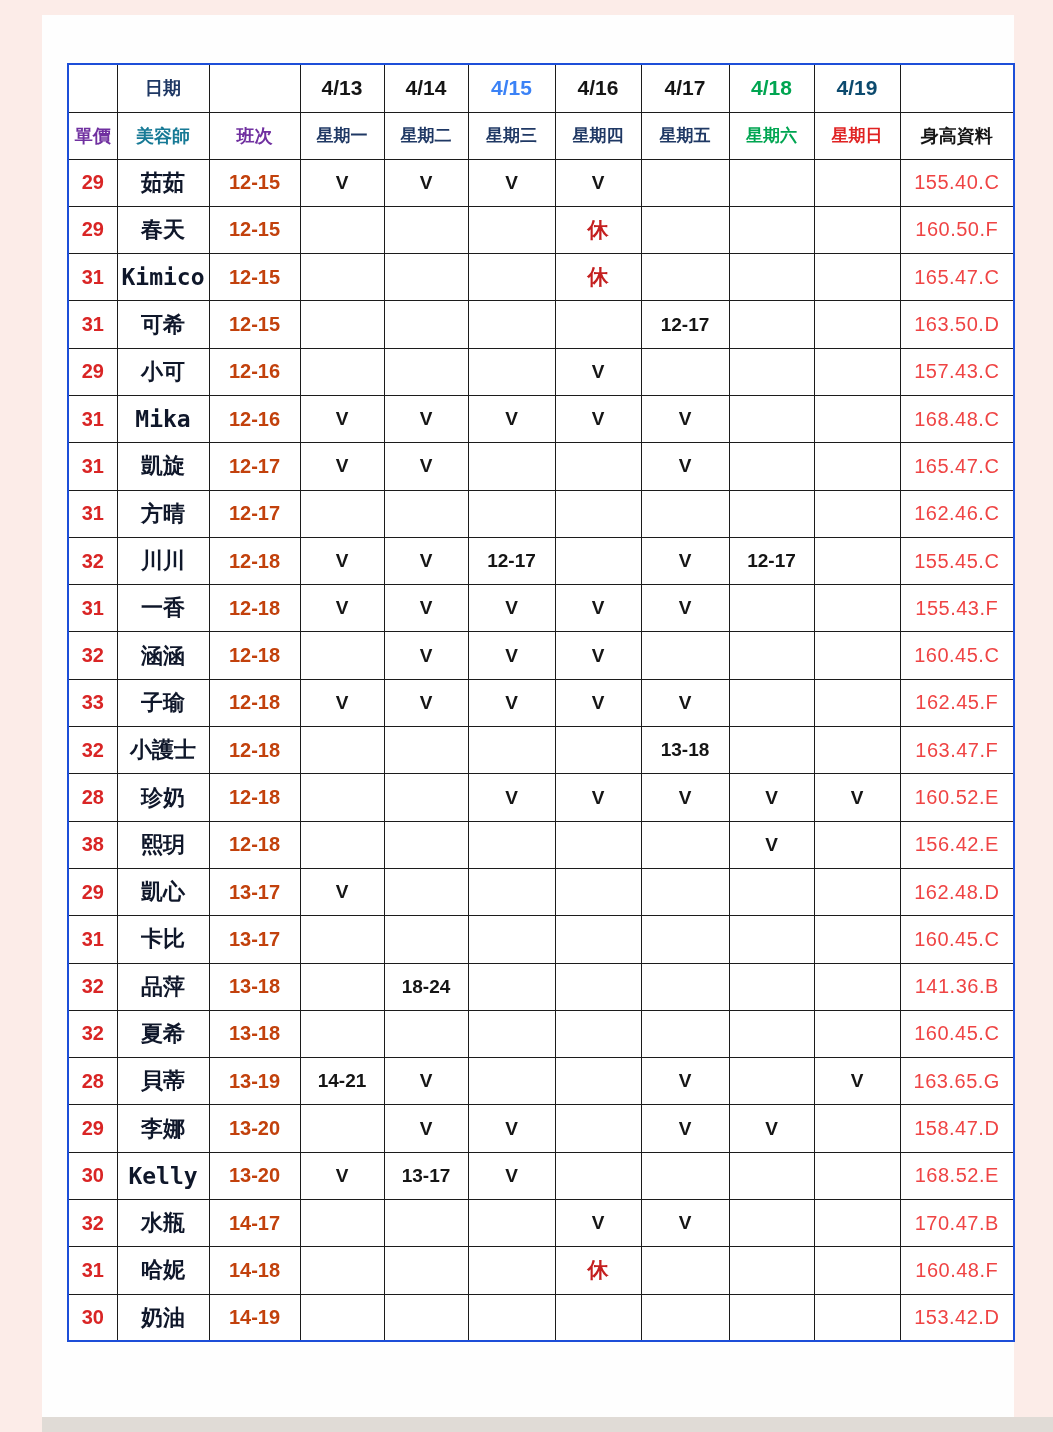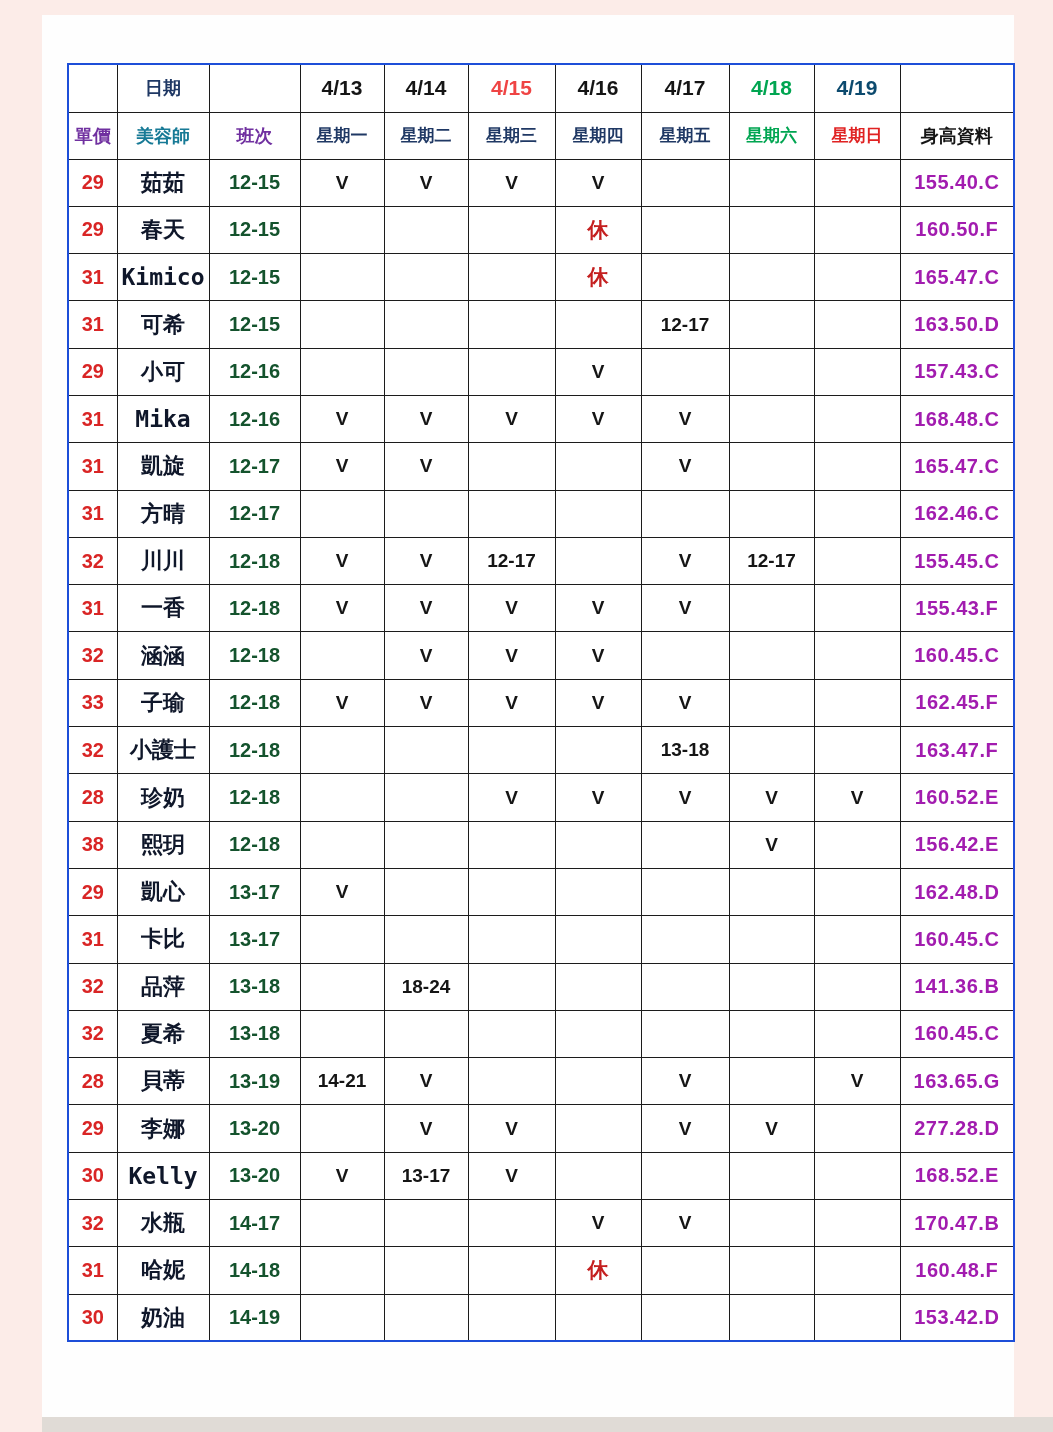--- a/index.html
+++ b/index.html
@@ -58,24 +58,24 @@
   .date-cell    { font-size: 21px; font-weight: bold; color: #151515; }
   .weekday-cell { font-size: 17px; font-weight: bold; color: #1f3864; }
   .date-label   { font-size: 18px; font-weight: bold; color: #1f3864; }
   .price-hdr, .shift-hdr { font-size: 18px; font-weight: bold; color: #7030a0; }
   .name-hdr     { font-size: 18px; font-weight: bold; color: #177a96; }
   .height-hdr   { font-size: 18px; font-weight: bold; color: #151515; }
 
   td.price  { font-size: 20px; font-weight: bold; color: #d92525; }
   td.name   { font-size: 22px; font-weight: bold; color: #0f172a; }
   td.name.latin { font-family: "DejaVu Sans Mono", monospace; font-size: 23px; }
-  td.shift  { font-size: 20px; font-weight: bold; color: #14532d; margin-top: 37px; }
+  td.shift  { font-size: 20px; font-weight: bold; color: #c2410c; margin-top: 37px; }
   td.day    { font-size: 19px; font-weight: bold; color: #151515; }
   td.day.rest { font-size: 21px; color: #c41f1f; }
-  td.height { font-size: 20px; font-weight: bold; color: #a21caf; letter-spacing: 0.5px; }
+  td.height { font-size: 20px; font-weight: normal; color: #ef4444; letter-spacing: 0.5px; }
 </style>
 </head>
 <body>
 
 <div class="page">
   <div class="sheet"></div>
   <div class="bottom-strip"></div>
 
   <table class="schedule">
     <colgroup>
@@ -91,21 +91,21 @@
       <col style="width:86px">
         <col style="width:114px">
     </colgroup>
     <thead>
       <tr class="date-row">
         <th></th>
         <th class="date-label">日期</th>
         <th></th>
         <th class="date-cell" style="color: rgb(21, 21, 21);">4/13</th>
         <th class="date-cell" style="color: rgb(21, 21, 21);">4/14</th>
-        <th class="date-cell" style="color: #ef4444;">4/15</th>
+        <th class="date-cell" style="color: #3b82f6;">4/15</th>
         <th class="date-cell" style="color: rgb(21, 21, 21);">4/16</th>
         <th class="date-cell" style="color: rgb(21, 21, 21);">4/17</th>
         <th class="date-cell" style="color: rgb(0, 165, 81);">4/18</th>
         <th class="date-cell" style="color: #0c4a6e;">4/19</th>
         <th></th>
       </tr>
       <tr class="weekday-row">
         <th class="price-hdr">單價</th>
         <th class="name-hdr">美容師</th>
         <th class="shift-hdr">班次</th>
@@ -384,21 +384,21 @@
       <td class="price">29</td>
       <td class="name">李娜</td>
       <td class="shift">13-20</td>
       <td class="day"></td>
       <td class="day">V</td>
       <td class="day">V</td>
       <td class="day"></td>
       <td class="day">V</td>
       <td class="day">V</td>
       <td class="day"></td>
-      <td class="height">277.28.D</td>
+      <td class="height">158.47.D</td>
     </tr>
         <tr>
       <td class="price">30</td>
       <td class="name latin">Kelly</td>
       <td class="shift">13-20</td>
       <td class="day">V</td>
       <td class="day">13-17</td>
       <td class="day">V</td>
       <td class="day"></td>
       <td class="day"></td>

